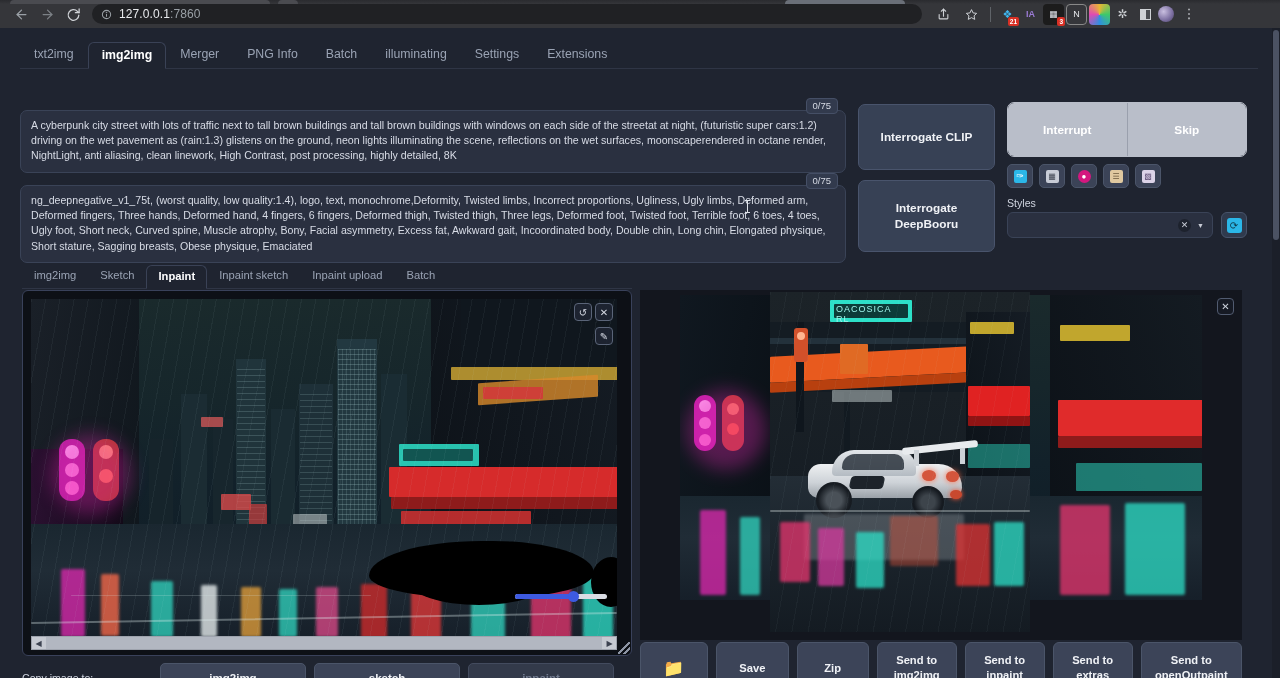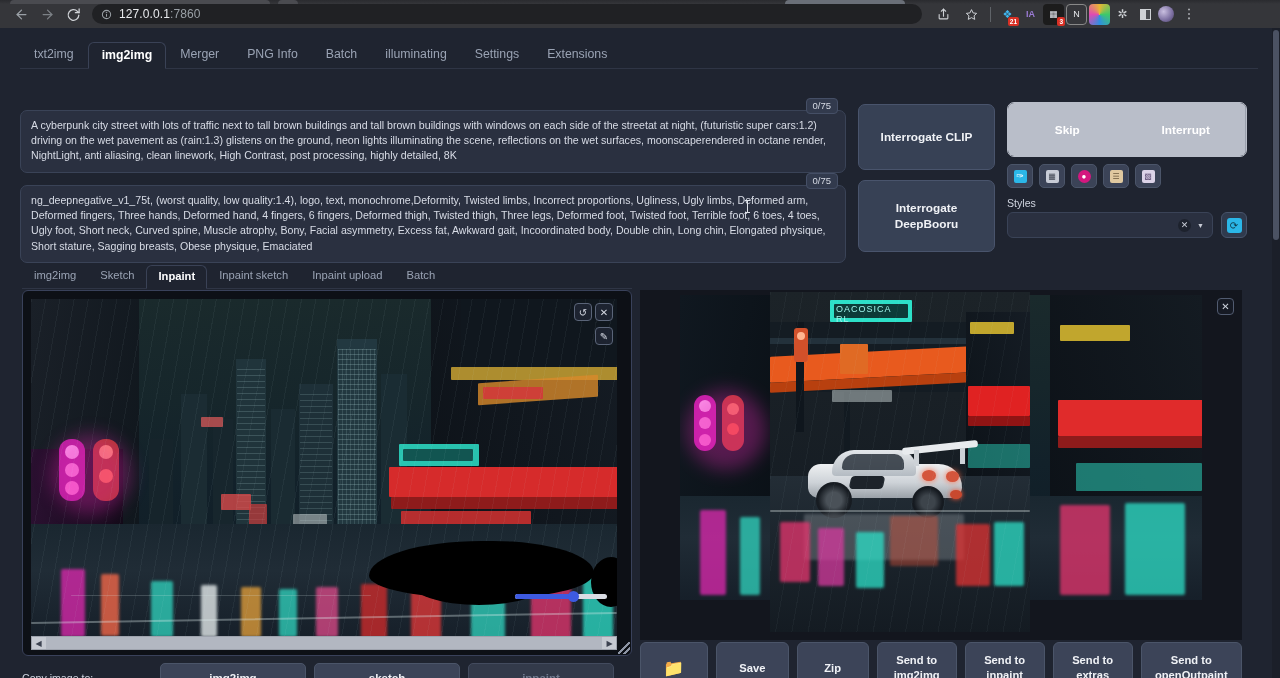--- a/index.html
+++ b/index.html
@@ -400,22 +400,22 @@
   <div class="prompt-wrap" id="prompt-neg">
     <div class="token-counter">0/75</div>
     <div class="prompt-box">ng_deepnegative_v1_75t, (worst quality, low quality:1.4), logo, text, monochrome,Deformity, Twisted limbs, Incorrect proportions, Ugliness, Ugly limbs, Deformed arm, Deformed fingers, Three hands, Deformed hand, 4 fingers, 6 fingers, Deformed thigh, Twisted thigh, Three legs, Deformed foot, Twisted foot, Terrible foot, 6 toes, 4 toes, Ugly foot, Short neck, Curved spine, Muscle atrophy, Bony, Facial asymmetry, Excess fat, Awkward gait, Incoordinated body, Double chin, Long chin, Elongated physique, Short stature, Sagging breasts, Obese physique, Emaciated</div>
   </div>
   <div id="neg-caret"></div>
 
   <div class="big-btn" id="interrogate-db">Interrogate DeepBooru</div>
   <div class="big-btn" id="interrogate-clip">Interrogate CLIP</div>
 
   <div id="gen-row">
+    <div class="light-btn" id="btn-interrupt">Interrupt</div>
     <div class="light-btn" id="btn-skip">Skip</div>
-    <div class="light-btn" id="btn-interrupt">Interrupt</div>
   </div>
 
   <div id="tool-icons">
     <div class="tool-ic">
       <span class="sq" style="background:#2bb7e8;">
           <span style="color:#fff;font-size:9px;">✑</span>
         </span>
     </div>
     <div class="tool-ic">
       <span class="sq" style="background:#c8ccd6;">

